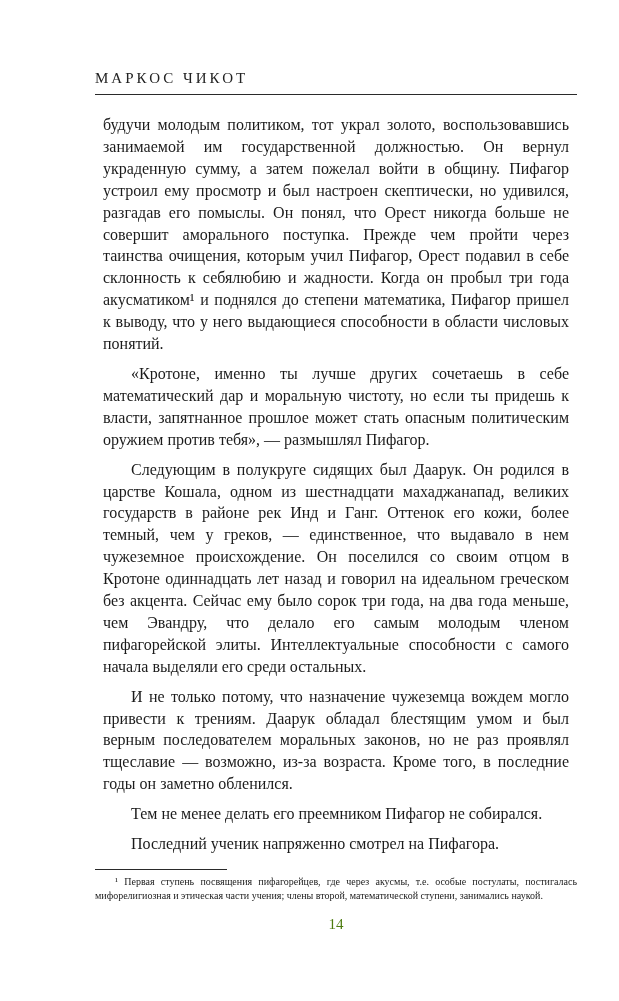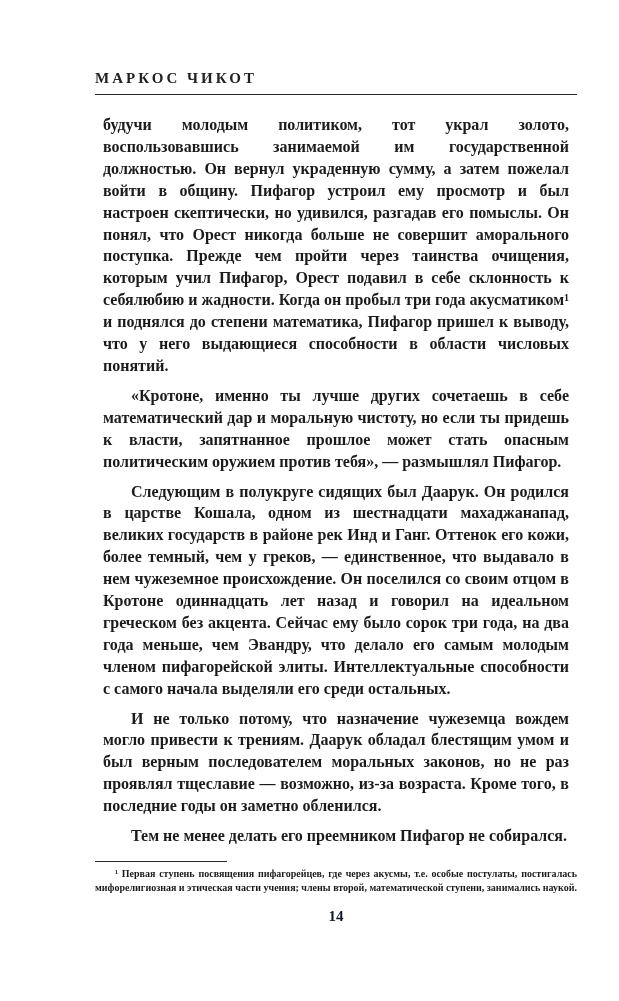--- a/index.html
+++ b/index.html
@@ -12,21 +12,20 @@
     height: 1001px;
     color: #1b1b1b;
     font-family: "Liberation Serif", "DejaVu Serif", serif;
     overflow: hidden;
   }
   .page {
     box-sizing: border-box;
     width: 619px;
     height: 1001px;
     padding: 70px 42px 0 95px;
-    font-weight: bold;
   }
   .running-head {
     font-size: 15px;
     letter-spacing: 3px;
     color: #222222;
     margin-bottom: 7px;
   }
   .header-rule {
     border: none;
     border-top: 1.5px solid #2a2a2a;
@@ -61,39 +60,40 @@
     line-height: 1.42;
     text-align: justify;
     text-indent: 20px;
     hyphens: auto;
     -webkit-hyphens: auto;
   }
   .page-number {
     margin-top: 13px;
     text-align: center;
     font-size: 15px;
-    color: #0f172a;
+    color: #4d7c0f;
   }
 </style>
 </head>
 <body>
 
 <div class="page">
 
   <header>
     <div class="running-head">МАРКОС ЧИКОТ</div>
     <hr class="header-rule">
   </header>
 
   <main class="body-text">
     <p class="para no-indent">будучи молодым политиком, тот украл золото, воспользовавшись занимаемой им государственной должностью. Он вернул украденную сумму, а затем пожелал войти в общину. Пифагор устроил ему просмотр и был настроен скептически, но удивился, разгадав его помыслы. Он понял, что Орест никогда больше не совершит аморального поступка. Прежде чем пройти через таинства очищения, которым учил Пифагор, Орест подавил в себе склонность к себялюбию и жадности. Когда он пробыл три года акусматиком¹ и поднялся до степени математика, Пифагор пришел к выводу, что у него выдающиеся способности в области числовых понятий.</p>
     <p class="para">«Кротоне, именно ты лучше других сочетаешь в себе математический дар и моральную чистоту, но если ты придешь к власти, запятнанное прошлое может стать опасным политическим оружием против тебя», — размышлял Пифагор.</p>
     <p class="para">Следующим в полукруге сидящих был Даарук. Он родился в царстве Кошала, одном из шестнадцати махаджанапад, великих государств в районе рек Инд и Ганг. Оттенок его кожи, более темный, чем у греков, — единственное, что выдавало в нем чужеземное происхождение. Он поселился со своим отцом в Кротоне одиннадцать лет назад и говорил на идеальном греческом без акцента. Сейчас ему было сорок три года, на два года меньше, чем Эвандру, что делало его самым молодым членом пифагорейской элиты. Интеллектуальные способности с самого начала выделяли его среди остальных.</p>
     <p class="para">И не только потому, что назначение чужеземца вождем могло привести к трениям. Даарук обладал блестящим умом и был верным последователем моральных законов, но не раз проявлял тщеславие — возможно, из-за возраста. Кроме того, в последние годы он заметно обленился.</p>
     <p class="para">Тем не менее делать его преемником Пифагор не собирался.</p>
+    <p class="para">Последний ученик напряженно смотрел на Пифагора.</p>
   </main>
 
   <footer class="footnote-block">
     <hr class="footnote-rule">
     <p class="footnote">¹ Первая ступень посвящения пифагорейцев, где через акусмы, т.е. особые постулаты, постигалась мифорелигиозная и этическая части учения; члены второй, математической ступени, занимались наукой.</p>
     <div class="page-number">14</div>
   </footer>
 
 </div>
 

